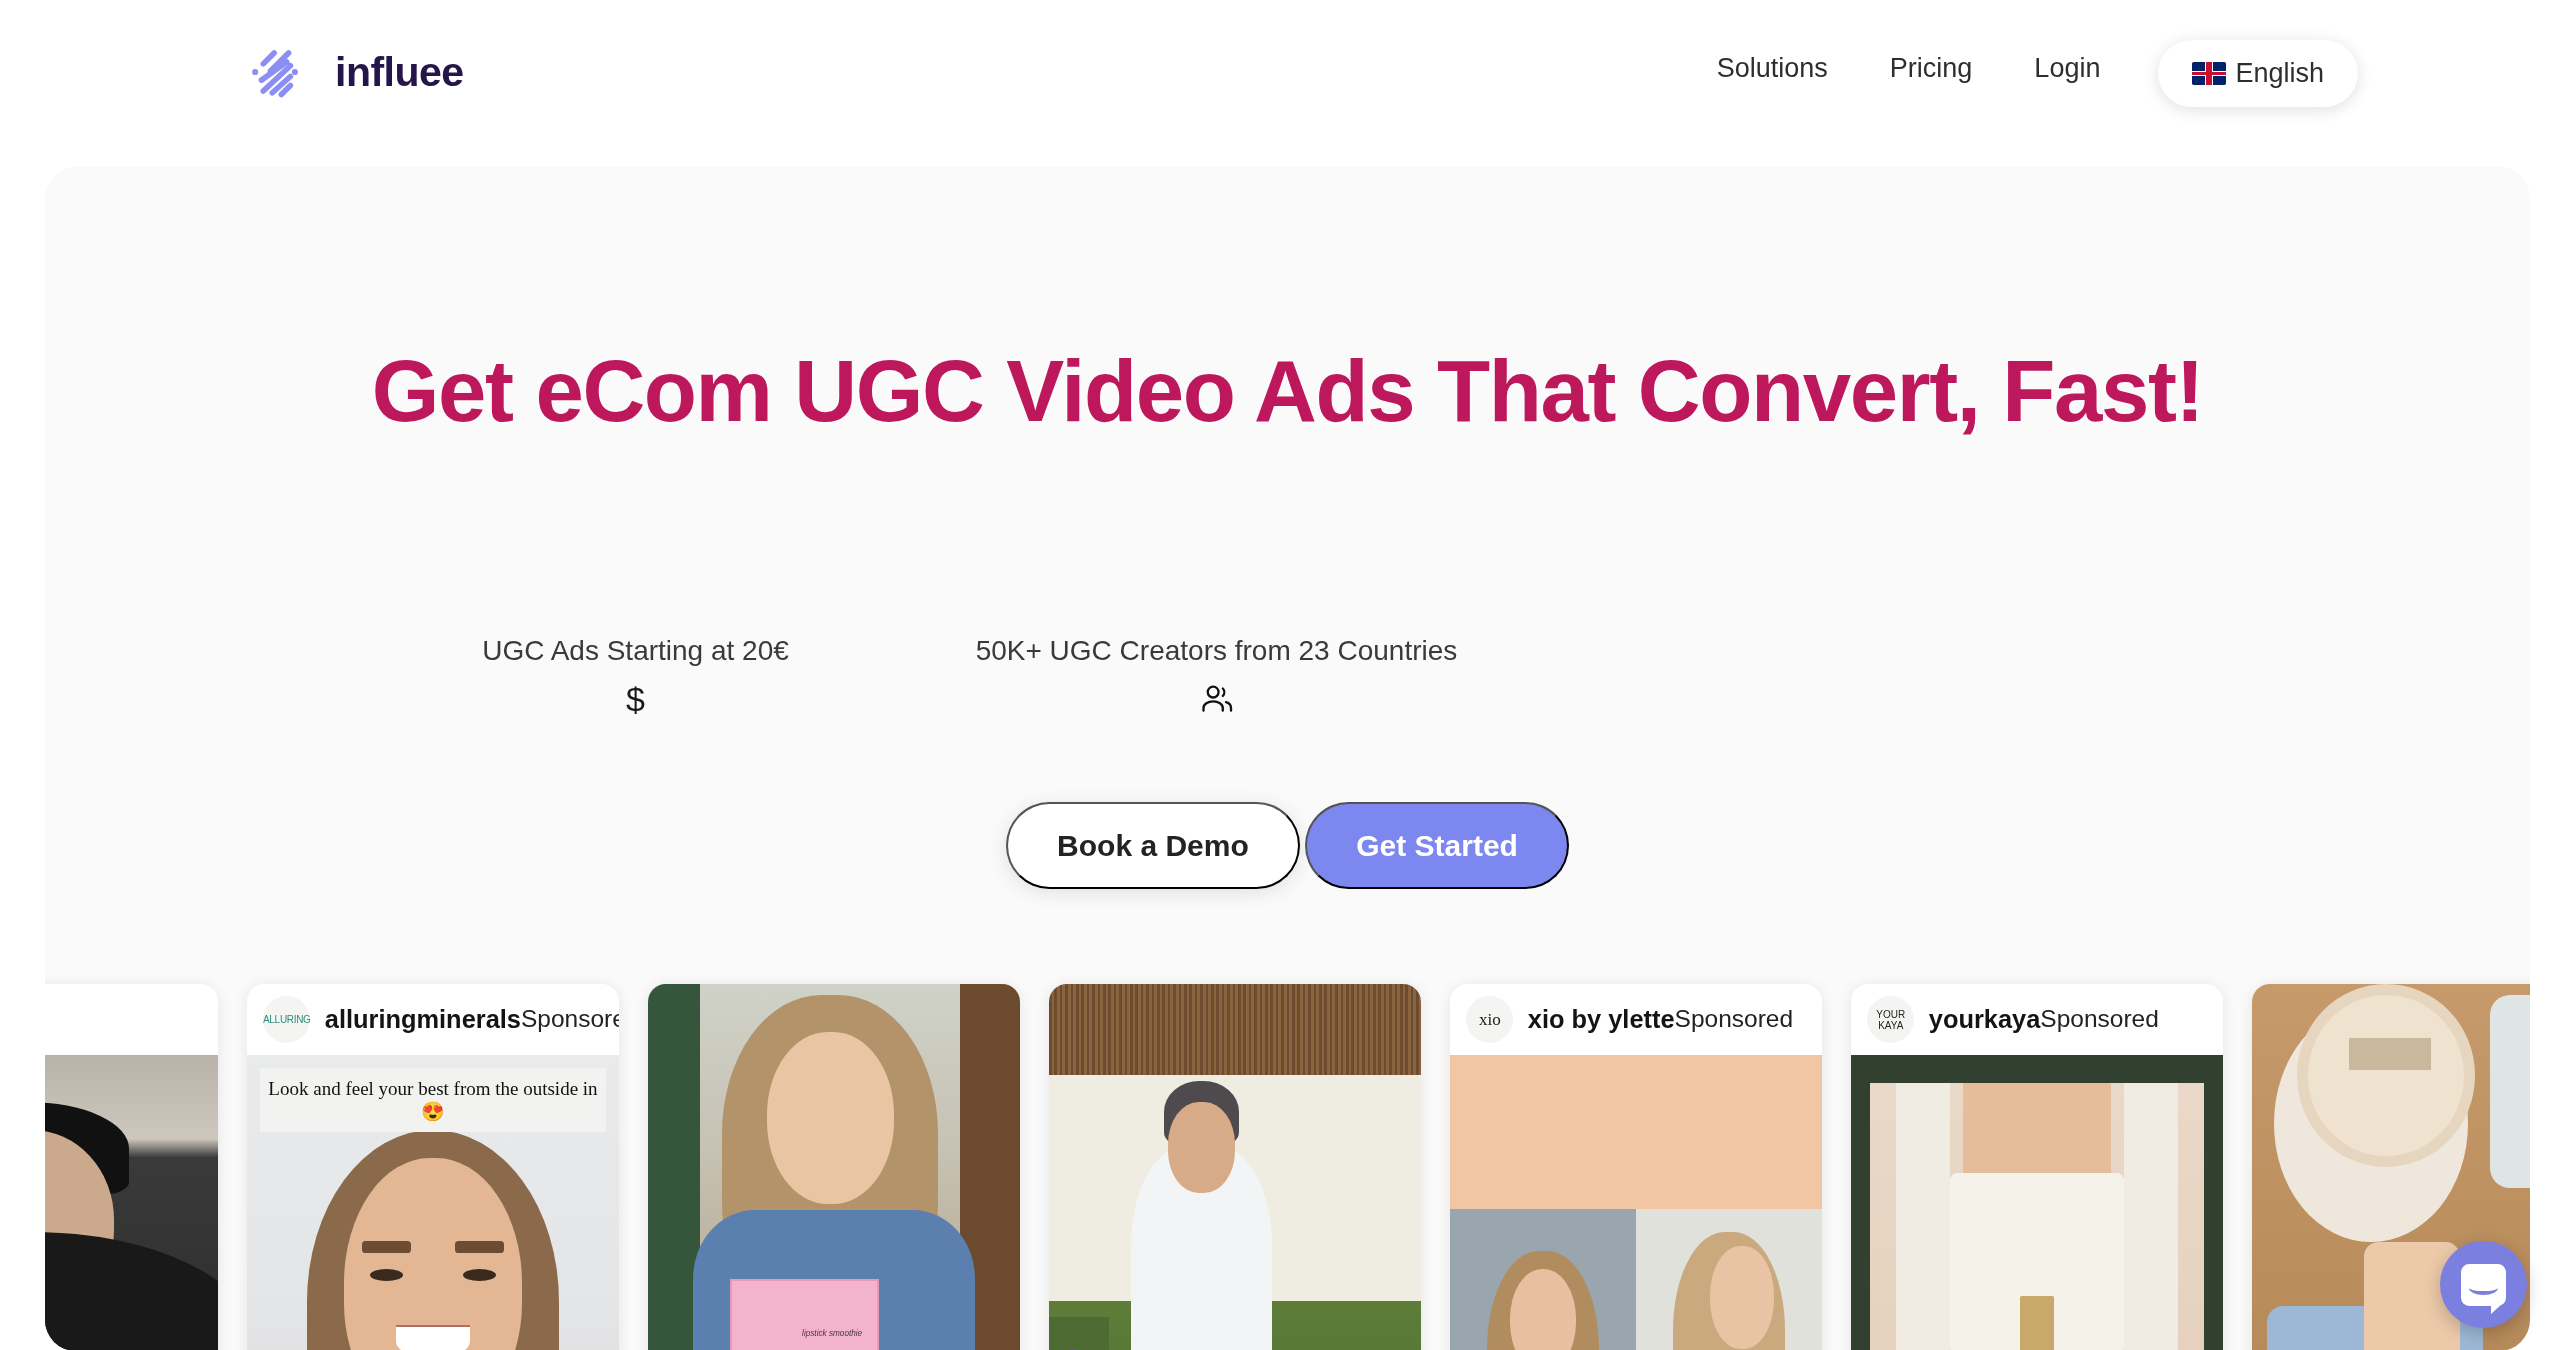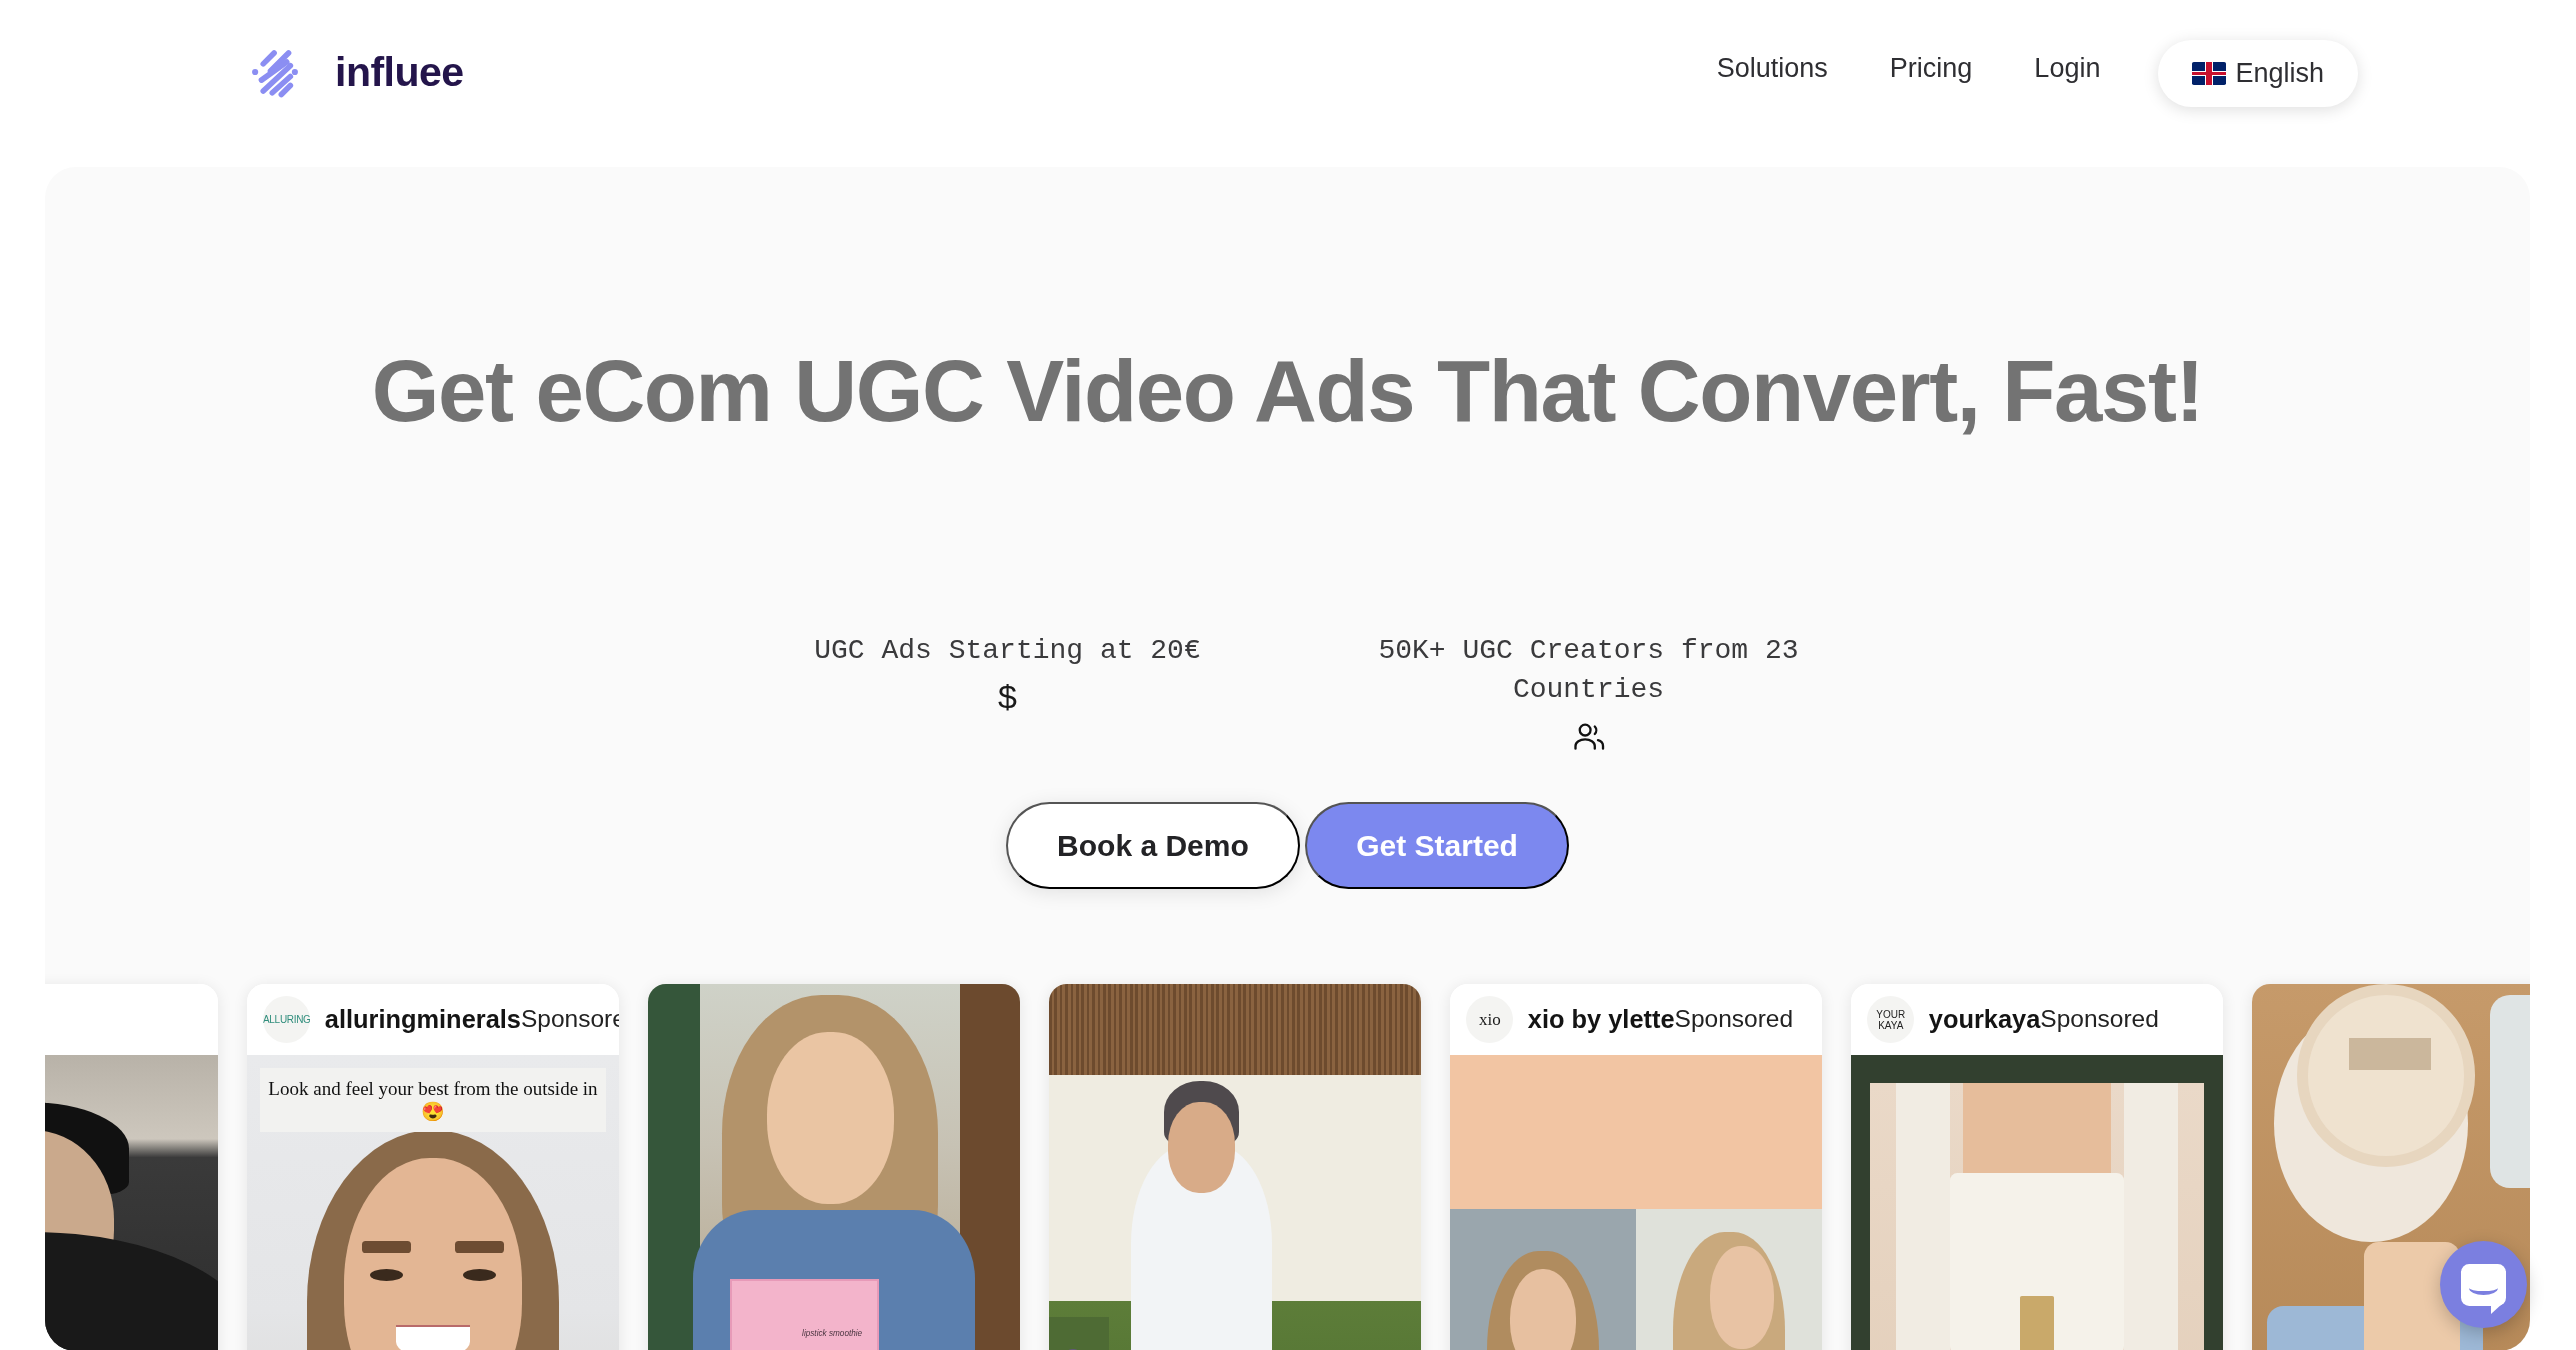--- a/index.html
+++ b/index.html
@@ -61,26 +61,26 @@
   
   .hero{
     position:absolute; left:45px; top:167px;
     width:2485px; height:1184px;
     background:#fafafa; border-radius:31px;
     overflow:hidden;
   }
   .headline{
     position:absolute; left:0; right:0; top:178px;
     text-align:center;
-    font-size:87px; font-weight:800; color:#737373;
+    font-size:87px; font-weight:800; color:#be185d;
     letter-spacing:-1.4px; line-height:1.05;
   }
   .features{
     position:absolute; left:300px; top:465px; width:1906px;
-    display:flex; justify-content:center; align-items:flex-start;font-family:Liberation Mono, monospace;
+    display:flex; justify-content:flex-start; align-items:flex-start;
   }
   .feature{ width:581px; text-align:center; }
   .feature .txt{
     font-size:28px; color:#3a3a3c; line-height:1.38;
   }
   .feature .ico{
     display:block; margin:11px auto 0; color:#1a1a1a;
   }
   .ico-dollar{ font-size:34px; font-weight:500; line-height:1; }
 

